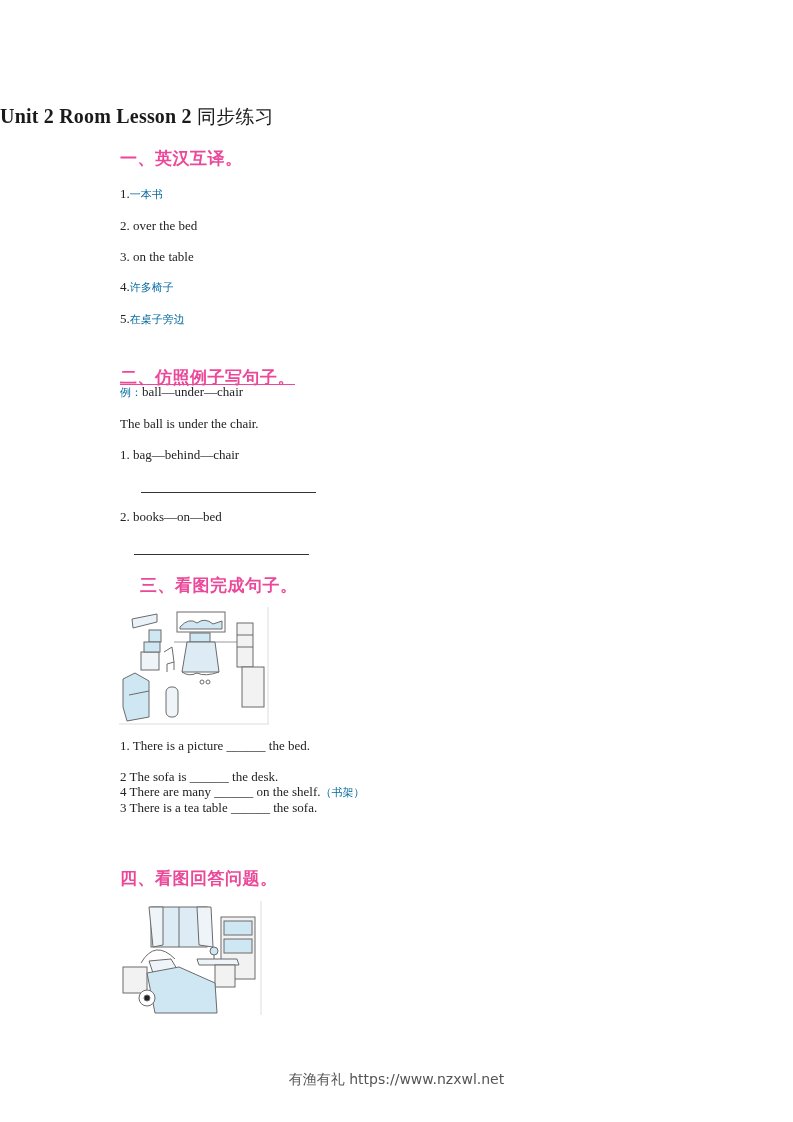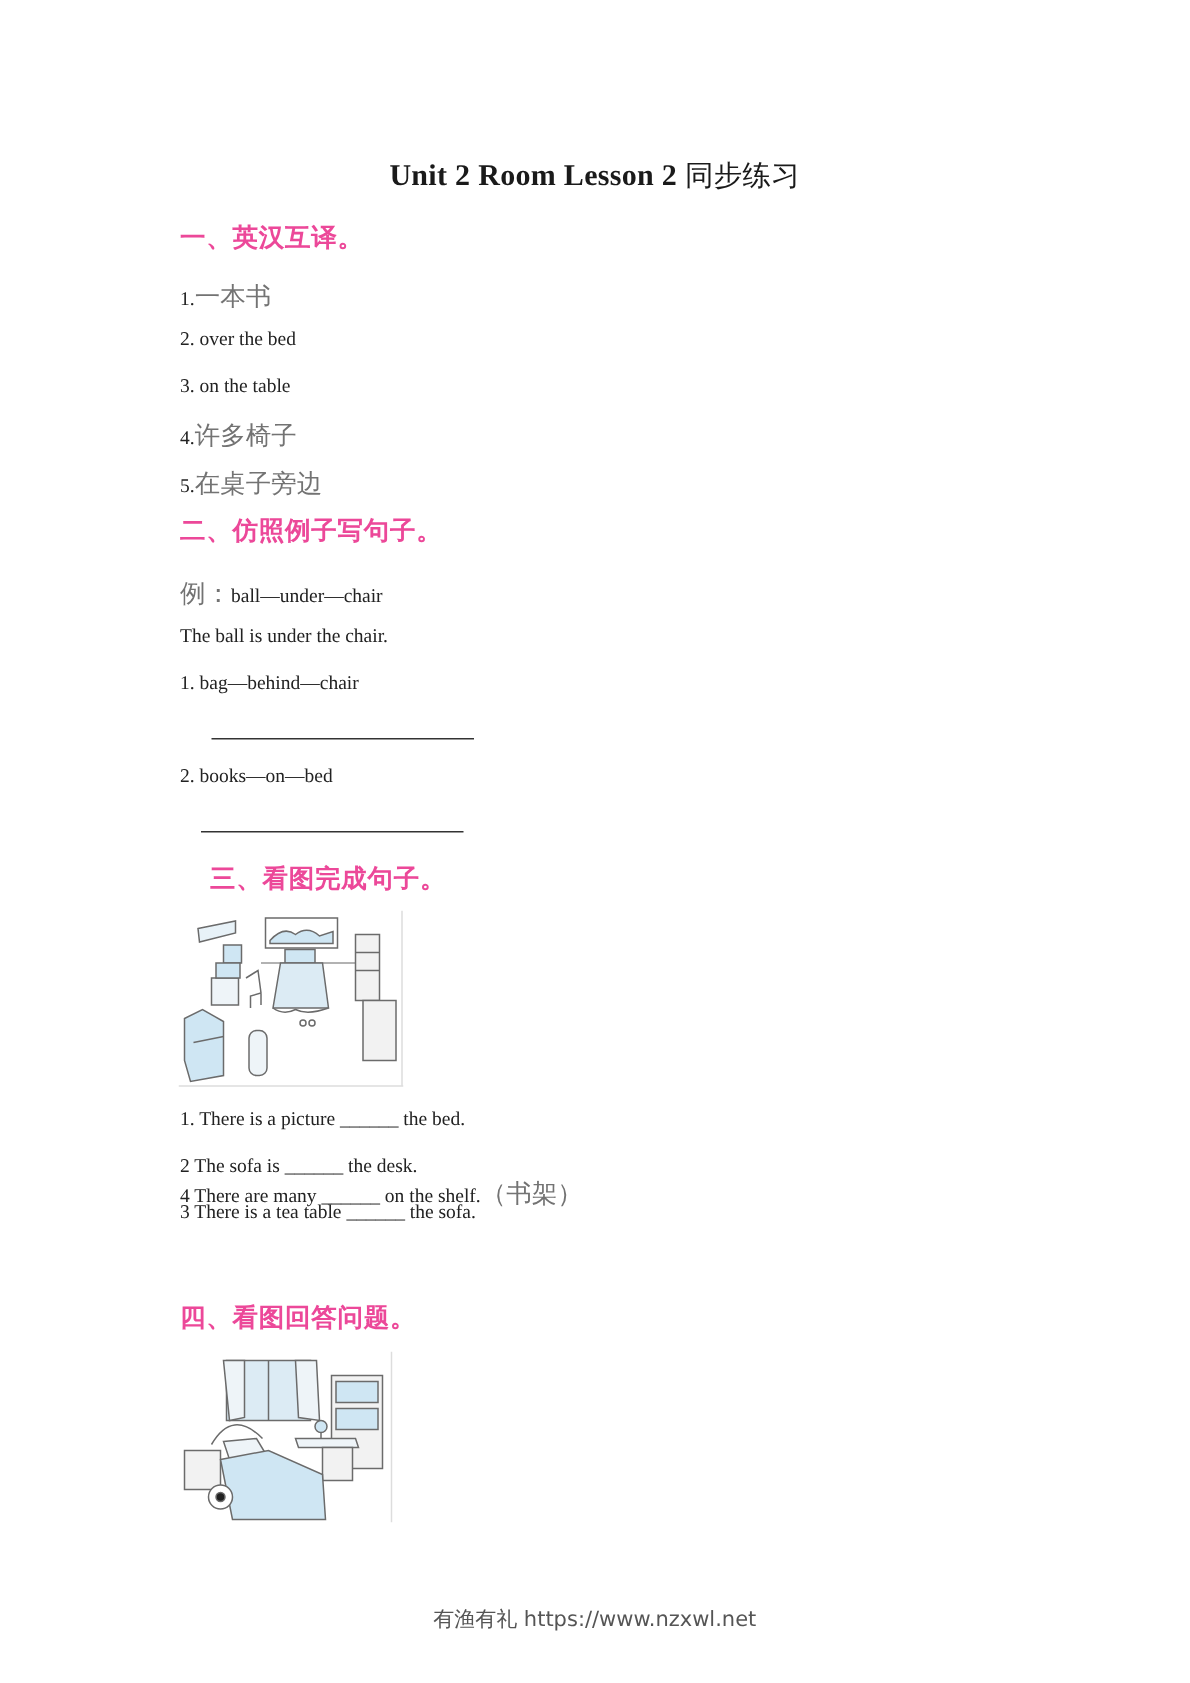--- a/index.html
+++ b/index.html
@@ -1,22 +1,22 @@
 <!DOCTYPE html>
 <html><head>
   <meta charset="utf-8">
   <style>
     html, body { margin: 0; padding: 0; background: #ffffff; }
     body { width: 793px; height: 1122px; position: relative; overflow: hidden; color: #1a1a1a; }
     .abs { position: absolute; }
-    .title { left: 0; width: 793px; top: 104px; text-align: center; font-family: "Liberation Serif", "DejaVu Serif", serif; font-weight: bold; font-size: 20px; letter-spacing: 0.2px; }
+    .title { left: 0; width: 793px; top: 104px; font-family: "Liberation Serif", "DejaVu Serif", serif; font-weight: bold; font-size: 20px; letter-spacing: 0.2px; }
     .title .cjk { font-family: "DejaVu Sans", sans-serif; font-weight: normal; font-size: 19px; }
     .h { left: 120px; font-family: "DejaVu Sans", sans-serif; font-size: 17px; font-weight: bold; color: #ec4899; letter-spacing: 0.5px; }
     .line { left: 120px; font-family: "Liberation Serif", "DejaVu Serif", serif; font-size: 13px; color: #222; white-space: nowrap; }
-    .line .cjk { font-family: "DejaVu Sans", sans-serif; font-size: 17px; color: #737373; }
+    .line .cjk { font-family: "DejaVu Sans", sans-serif; font-size: 11px; color: #0369a1; }
     .uline { height: 0; border-top: 1px solid #333; }
     .fig { background: #fff; }
     .fig svg { display: block; }
     .footer { left: 0; width: 793px; top: 1071px; text-align: center; font-family: "DejaVu Sans", sans-serif; font-size: 14px; color: #555; }
   </style>
 </head>
 <body>
 
 <div class="abs title">
   <span>Unit 2 Room Lesson 2</span>
@@ -33,21 +33,21 @@
 <div class="abs line" style="top:249px;">
   <span>3.</span><span> on the table</span>
 </div>
 <div class="abs line" style="top:279px;">
   <span>4.</span><span class="cjk">许多椅子</span>
 </div>
 <div class="abs line" style="top:311px;">
   <span>5.</span><span class="cjk">在桌子旁边</span>
 </div>
 
-<div class="abs h" style="top:342px;">二、仿照例子写句子。</div>
+<div class="abs h" style="top:366px;text-decoration:underline;">二、仿照例子写句子。</div>
 <div class="abs line" style="top:384px;">
   <span class="cjk">例：</span><span>ball—under—chair</span>
 </div>
 <div class="abs line" style="top:416px;">The ball is under the chair.</div>
 <div class="abs line" style="top:447px;">1. bag—behind—chair</div>
 <div class="abs uline" style="left:141px; top:492px; width:175px;"></div>
 <div class="abs line" style="top:509px;">2. books—on—bed</div>
 <div class="abs uline" style="left:134px; top:554px; width:175px;"></div>
 
 <div class="abs h" style="top:574px;margin-left:20px;">三、看图完成句子。</div>

